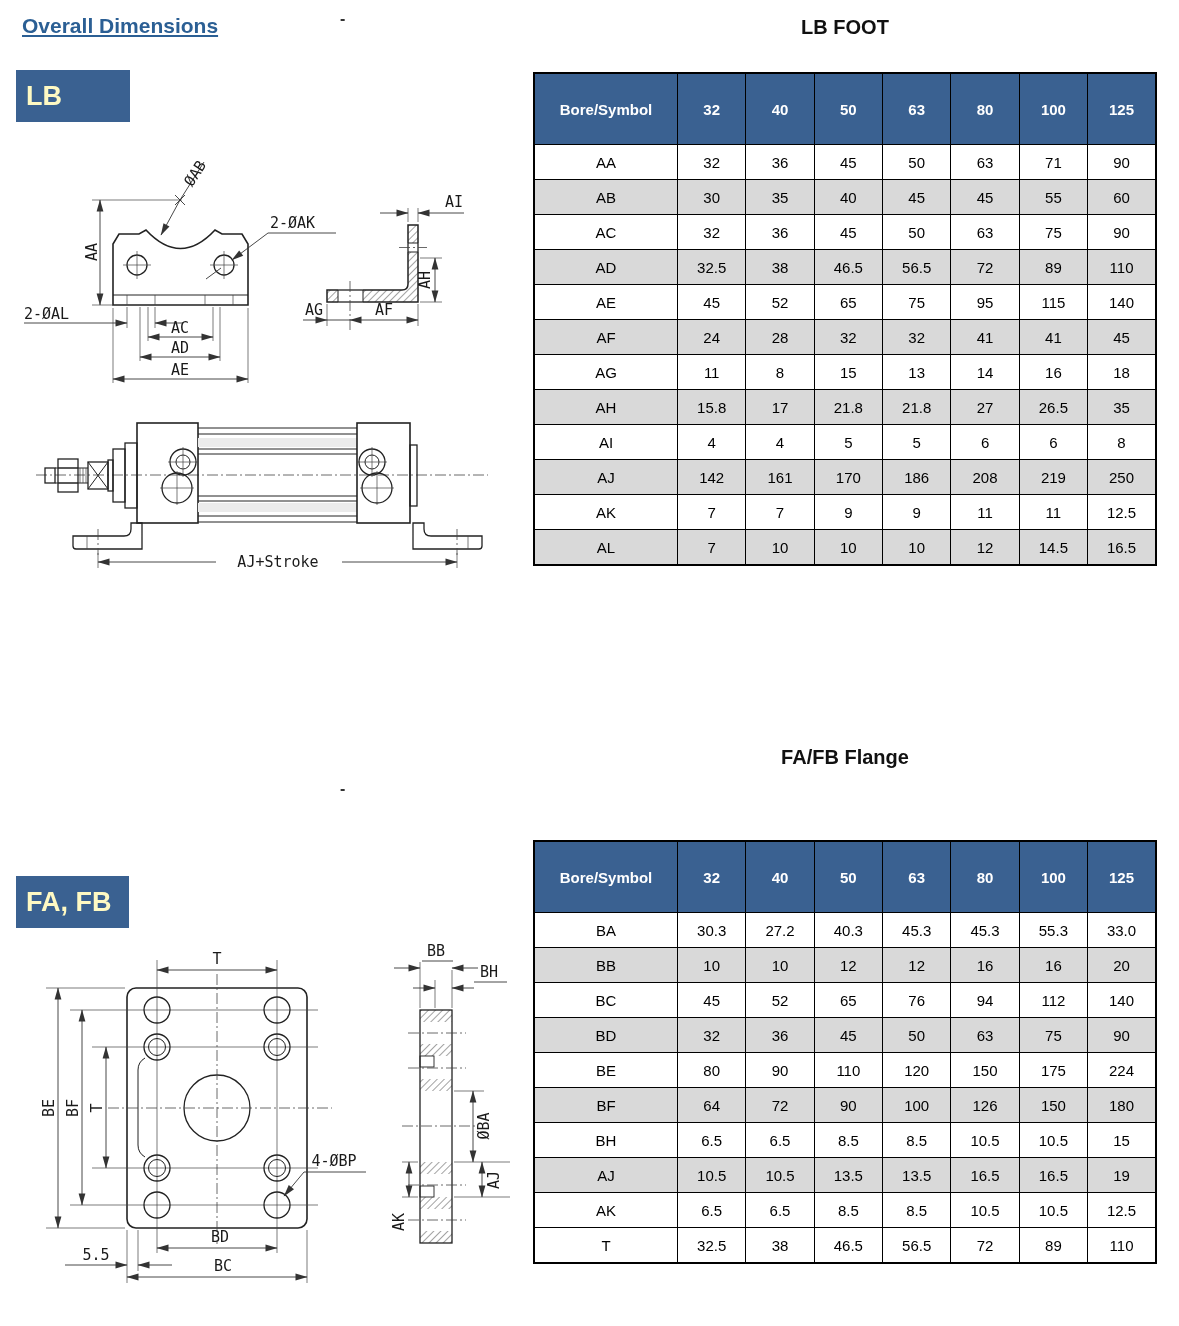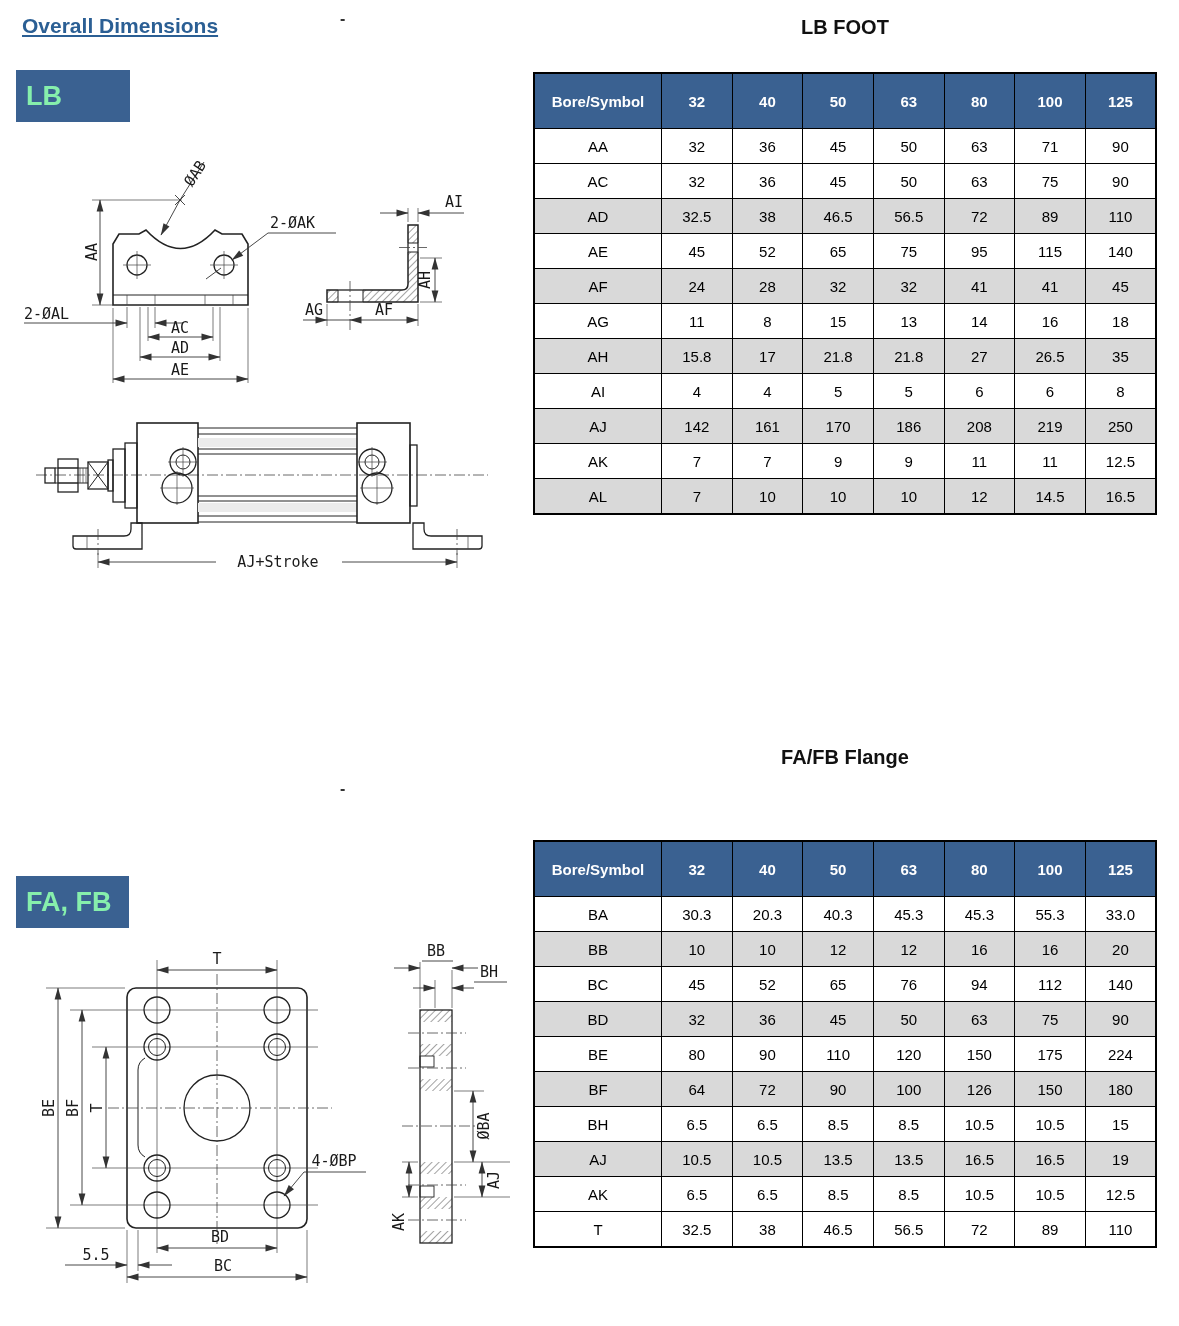--- a/index.html
+++ b/index.html
@@ -1,29 +1,29 @@
 <!DOCTYPE html>
 <html style="--hdr-blue: #3a6191; --row-shade: #d9d9d9; --title-blue: #2b5f94;"><head>
 <meta charset="utf-8">
 <style>
   html,body{margin:0;padding:0;background:#fff;}
   .page{position:relative;width:1179px;height:1326px;background:#fff;overflow:hidden;
         font-family:"Liberation Sans",sans-serif;}
   .page-title{position:absolute;left:22px;top:14px;font-size:21px;font-weight:bold;
               color:var(--title-blue,#2b5f94);text-decoration:underline;}
   .dash{position:absolute;left:340px;font-size:16px;font-weight:bold;color:#333;}
-  .badge{position:absolute;left:16px;background:var(--hdr-blue,#3a6191);color:#86efac;
+  .badge{position:absolute;left:16px;background:var(--hdr-blue,#3a6191);color:#fef9c3;
          font-weight:bold;font-size:27px;height:52px;display:flex;align-items:center;
          padding-left:10px;box-sizing:border-box;}
   .tbl-title{position:absolute;left:533px;width:624px;text-align:center;font-size:20px;
              font-weight:bold;color:#111;}
   table.dim{position:absolute;left:533px;border-collapse:collapse;table-layout:fixed;
             width:624px;border:2px solid #000;background:#fff;}
   table.dim th{background:var(--hdr-blue,#3a6191);color:#fff;font-size:15px;font-weight:bold;
-               height:46px;border:1px solid #000;padding:4px;text-align:center;}
+               height:46px;border:1px solid #000;padding:12px;text-align:center;}
   table.dim th:first-child{width:118px;}
   table.dim td{font-size:15px;height:34px;border:1px solid #000;text-align:center;
                color:#000;padding:0;}
   table.dim tr.shade td{background:var(--row-shade,#d9d9d9);}
   svg{position:absolute;}
   svg text{font-family:"DejaVu Sans Mono",monospace;font-size:15px;fill:#1a1a1a;}
   .ol{fill:none;stroke:#222;stroke-width:1.6;}
   .ol1{fill:none;stroke:#222;stroke-width:1.3;}
   .ol2{fill:none;stroke:#222;stroke-width:1;}
   .ext{stroke:#444;stroke-width:.7;fill:none;}
@@ -57,20 +57,30 @@
       <tbody>
         <tr>
           <td>AA</td>
           <td>32</td>
           <td>36</td>
           <td>45</td>
           <td>50</td>
           <td>63</td>
           <td>71</td>
           <td>90</td>
+        </tr>
+        <tr class="shade">
+          <td>AB</td>
+          <td>30</td>
+          <td>35</td>
+          <td>40</td>
+          <td>45</td>
+          <td>45</td>
+          <td>55</td>
+          <td>60</td>
         </tr>
         <tr>
           <td>AC</td>
           <td>32</td>
           <td>36</td>
           <td>45</td>
           <td>50</td>
           <td>63</td>
           <td>75</td>
           <td>90</td>
@@ -347,21 +357,21 @@
           <th>63</th>
           <th>80</th>
           <th>100</th>
           <th>125</th>
         </tr>
       </thead>
       <tbody>
         <tr>
           <td>BA</td>
           <td>30.3</td>
-          <td>20.3</td>
+          <td>27.2</td>
           <td>40.3</td>
           <td>45.3</td>
           <td>45.3</td>
           <td>55.3</td>
           <td>33.0</td>
         </tr>
         <tr class="shade">
           <td>BB</td>
           <td>10</td>
           <td>10</td>

